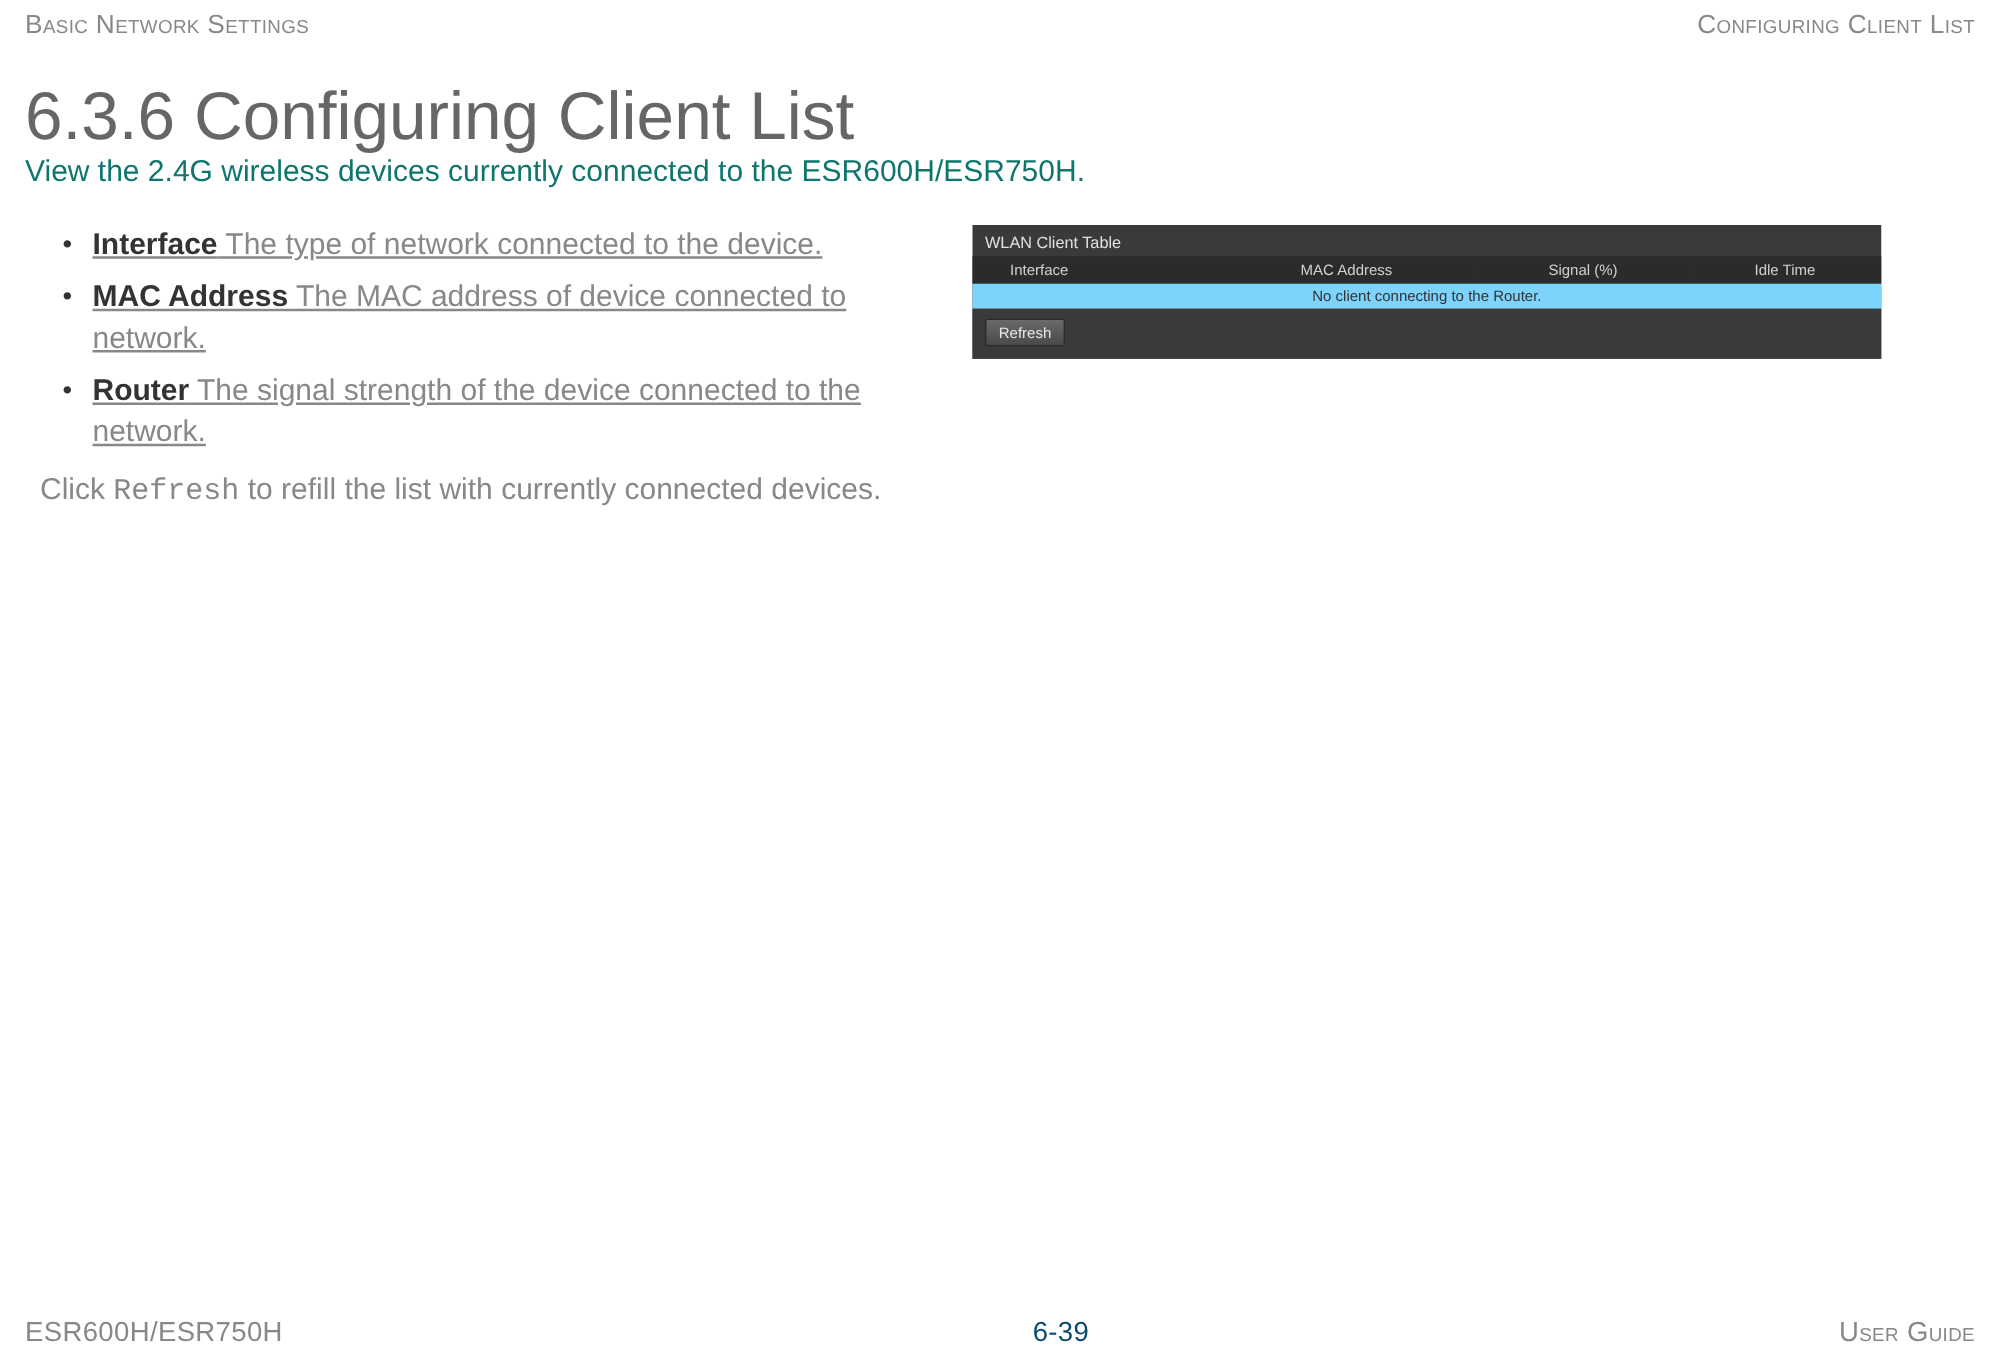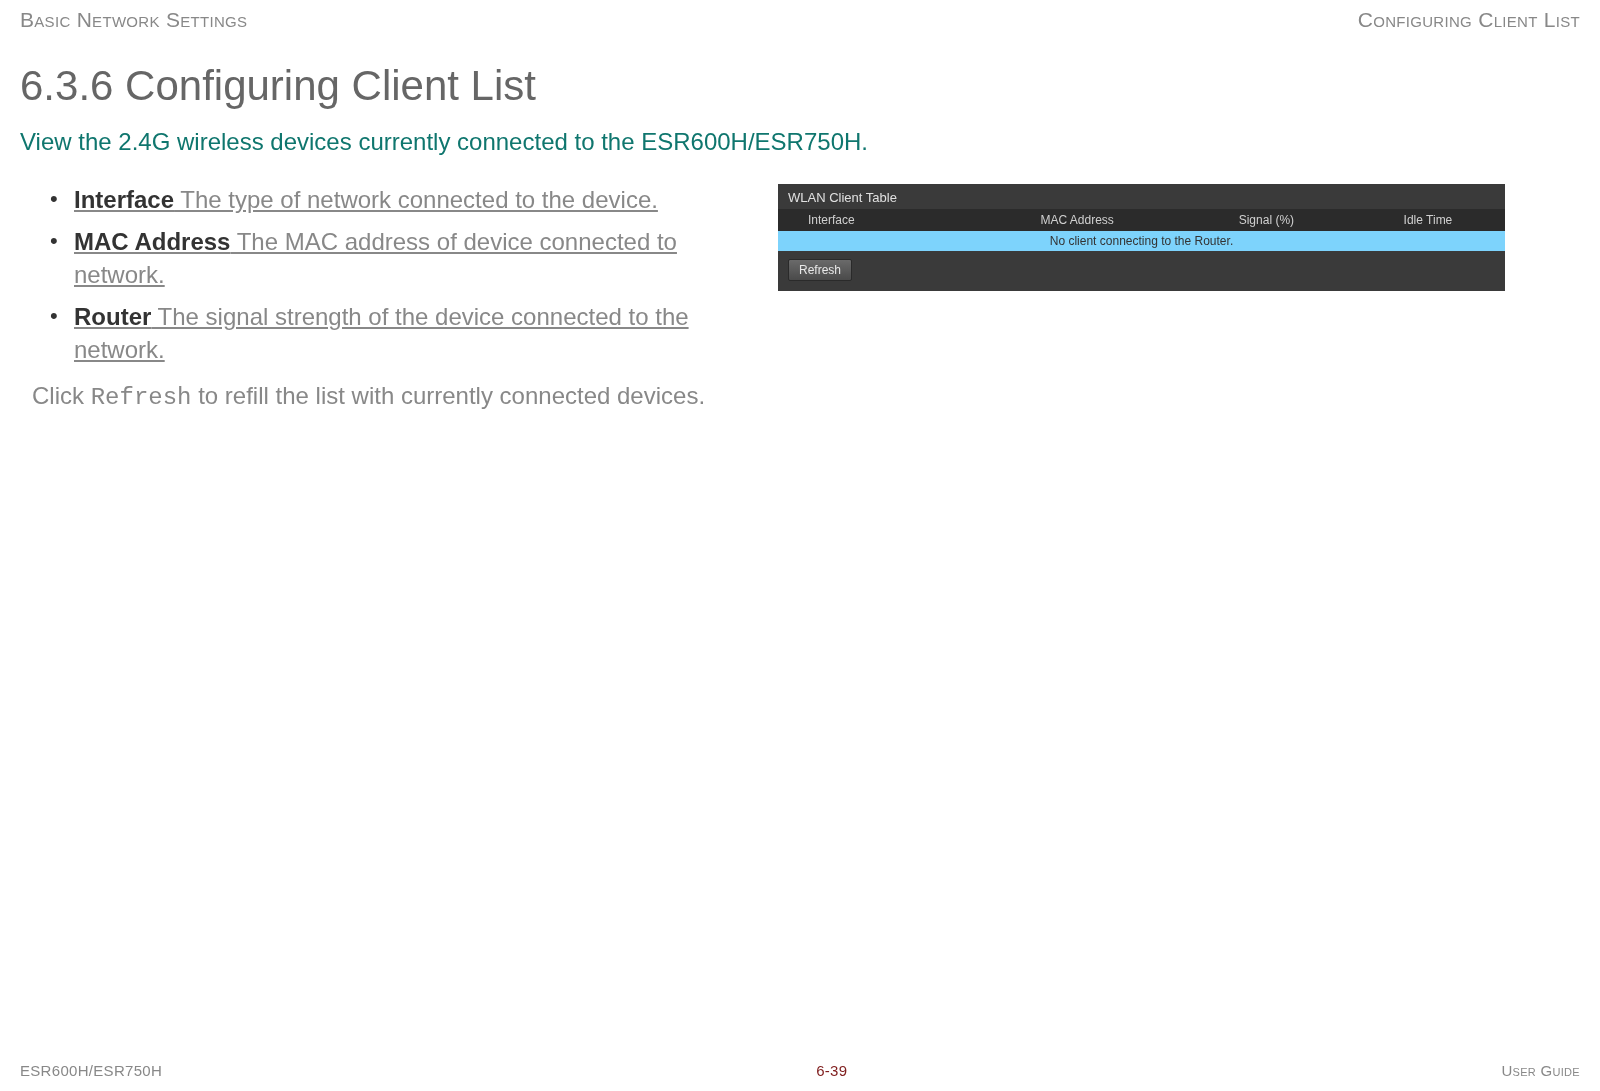--- a/index.html
+++ b/index.html
@@ -21,24 +21,23 @@
       padding: 8px 20px 0 20px;
       font-size: 21px;
       color: #888888;
       font-variant: small-caps;
       letter-spacing: 0.3px;
     }
     .main-content {
       padding: 30px 20px 0 20px;
     }
     .section-title {
-      font-size: 42px;
+      font-size: 54px;
       color: #666666;
       font-weight: normal;
-      margin-bottom: 18px;
     }
     .section-intro {
       font-size: 24px;
       color: #0f766e;
       margin-bottom: 28px;
     }
     .two-column {
       display: flex;
       gap: 18px;
     }
@@ -136,28 +135,28 @@
     }
     .page-footer {
       position: absolute;
       bottom: 12px;
       left: 0;
       right: 0;
       display: flex;
       justify-content: space-between;
       align-items: center;
       padding: 0 20px;
-      font-size: 15px;
+      font-size: 22px;
       color: #888888;
       font-variant: small-caps;
       letter-spacing: 0.3px;
     }
     .page-number {
       font-variant: normal;
-      color: #7f1d1d;
+      color: #0c4a6e;
     }
   </style>
 </head>
 <body>
 
 <div class="page-header">
   <div>Basic Network Settings</div>
   <div>Configuring Client List</div>
 </div>
 

